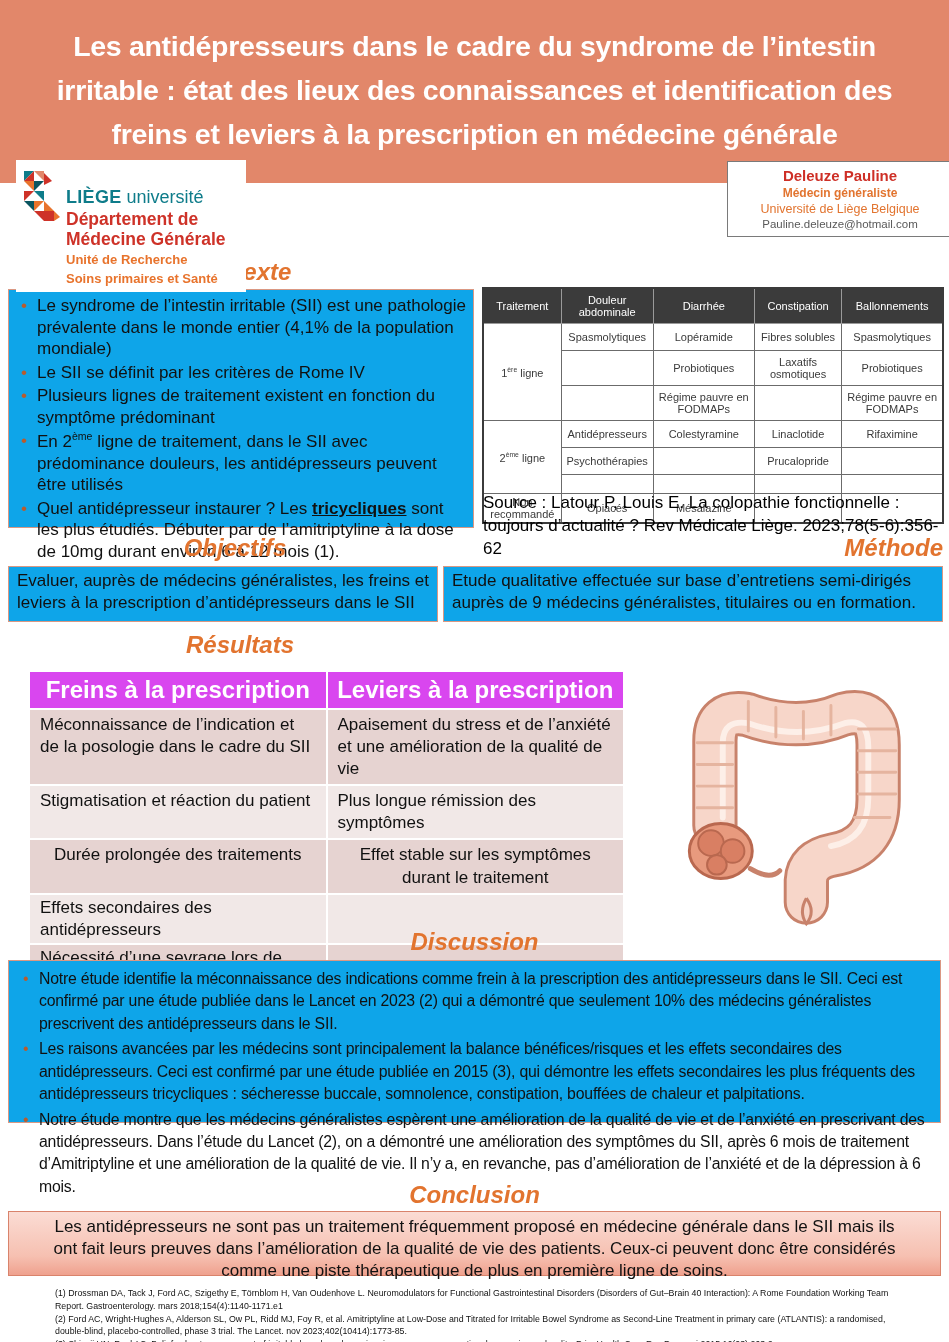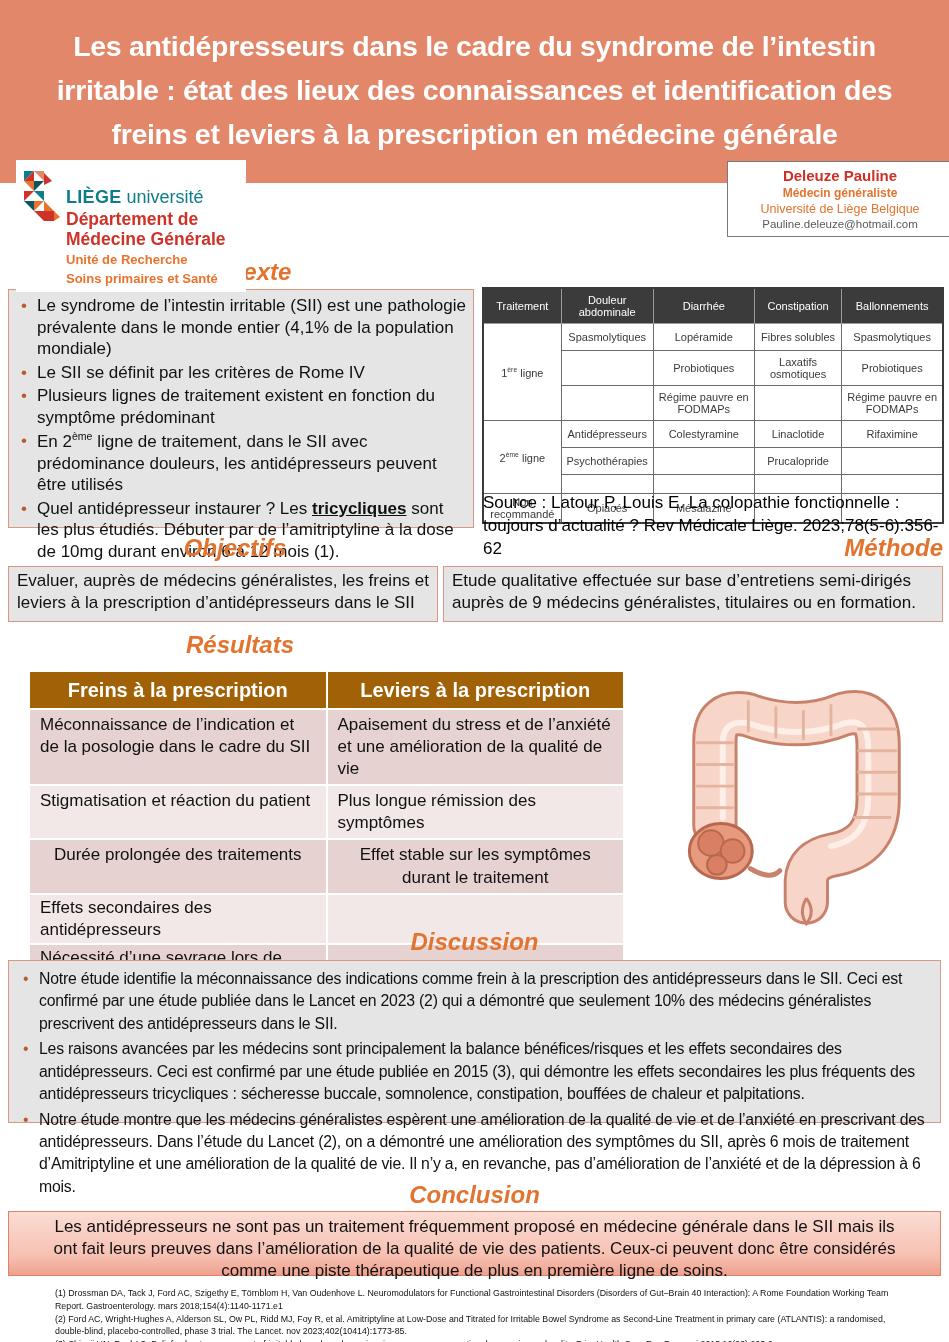--- a/index.html
+++ b/index.html
@@ -22,42 +22,42 @@
   .author-box{position:absolute;left:727px;top:161px;width:216px;background:#ffffff;
     border:1px solid #7a7a7a;text-align:center;padding:5px 4px 6px 4px;z-index:3;}
   .author-name{font-size:15px;font-weight:bold;color:#CE2F26;}
   .author-role{font-size:12px;font-weight:bold;color:#E2742F;margin-top:2px;}
   .author-affil{font-size:12.5px;color:#E2742F;margin-top:2px;}
   .author-email{font-size:11.5px;color:#595959;margin-top:2px;}
   
   .heading{position:absolute;text-align:center;font-style:italic;font-weight:600;
     font-size:24px;color:#E2742F;}
   
-  .box{position:absolute;background:#e5e5e5;border:1.5px solid #DA9883;box-sizing:border-box;}
+  .box{position:absolute;background:#0ea5e9;border:1.5px solid #DA9883;box-sizing:border-box;}
   .ctx-box{left:8px;top:289px;width:466px;height:239px;padding:5px 4px 0 2px;}
   .ctx-box ul,.disc-box ul{margin:0;padding:0 0 0 26px;list-style:none;}
   .ctx-box li,.disc-box li{position:relative;font-size:17px;line-height:1.27;color:#111;margin-bottom:2px;}
   .ctx-box li::before,.disc-box li::before{content:"•";position:absolute;left:-16px;color:#B85C2E;}
   .obj-box{left:8px;top:566px;width:430px;height:56px;padding:3px 8px;font-size:17px;line-height:1.3;color:#111;}
   .met-box{left:443px;top:566px;width:500px;height:56px;padding:3px 8px;font-size:17px;line-height:1.3;color:#111;}
   
   .ttable{position:absolute;left:482px;top:287px;width:462px;border-collapse:collapse;
     table-layout:fixed;font-size:11px;color:#3a3a3a;}
   .ttable th,.ttable td{border:1px solid #6b6b6b;text-align:center;vertical-align:middle;padding:2px 3px;}
   .ttable{border:2px solid #3b3b3b;}
   .ttable th{background:#3B3B3B;color:#ffffff;font-weight:normal;height:30px;border-color:#9a9a9a;}
   .ttable td{background:#ffffff;}
   .ttable .grp{border-top:1.5px solid #3b3b3b;}
   .rh22 td{height:22px;} .rh30 td{height:30px;} .rh14 td{height:14px;}
   sup{font-size:0.62em;}
   .source{position:absolute;left:483px;top:492px;width:460px;font-size:17px;line-height:1.35;color:#000000;}
   
   .rtable{position:absolute;left:28px;top:670px;width:597px;border-collapse:separate;
     border-spacing:2px;table-layout:fixed;}
-  .rtable th{background:#a16207;color:#ffffff;font-size:20px;font-weight:bold;height:34px;text-align:center;}
+  .rtable th{background:#d946ef;color:#ffffff;font-size:24px;font-weight:bold;height:34px;text-align:center;}
   .rtable td{font-size:17px;color:#111;line-height:1.3;vertical-align:top;padding:4px 10px;box-sizing:border-box;}
   .rtable tr.odd td{background:#E6D3D1;}
   .rtable tr.even td{background:#F1E8E7;}
   .rr1 td{height:62px;} .rr2 td{height:48px;} .rr3 td{height:46px;text-align:center;}
   .rr4 td{height:22px;padding-top:2px;padding-bottom:2px;}
   .rr5 td{height:24px;padding-top:2px;padding-bottom:2px;}
   
   .colon{position:absolute;left:650px;top:652px;}
   
   .disc-box{left:8px;top:960px;width:933px;height:163px;padding:7px 8px 0 4px;}

